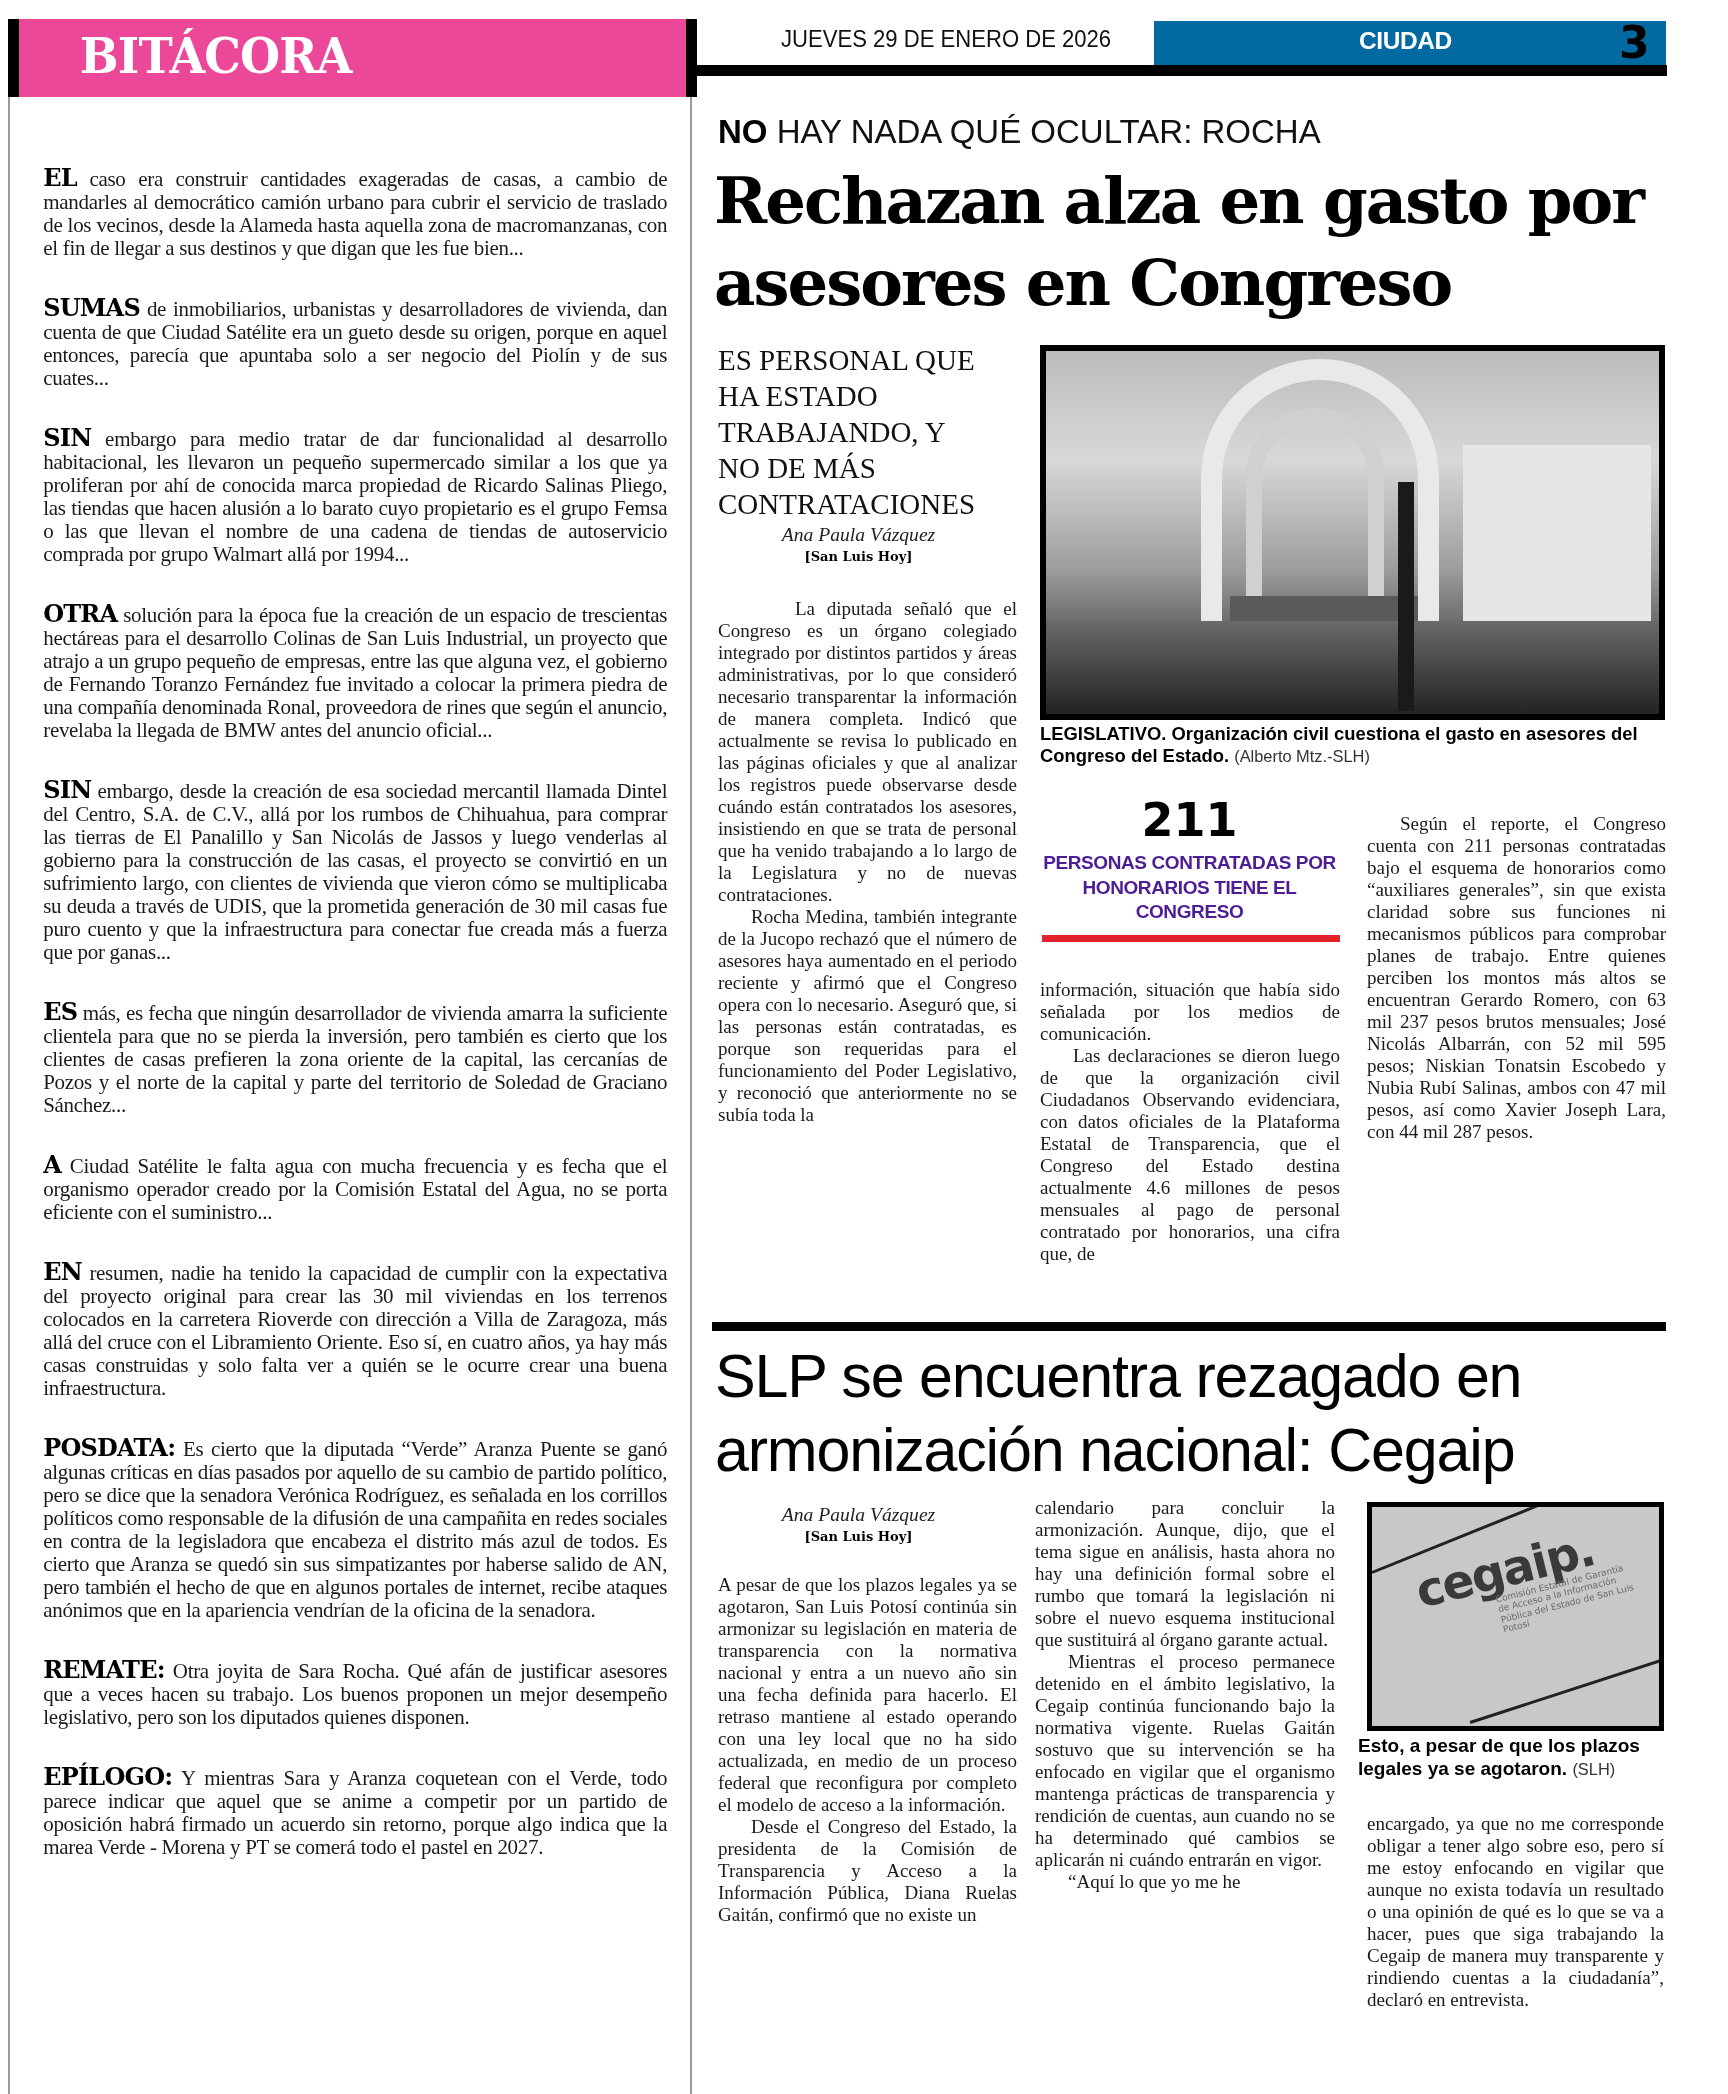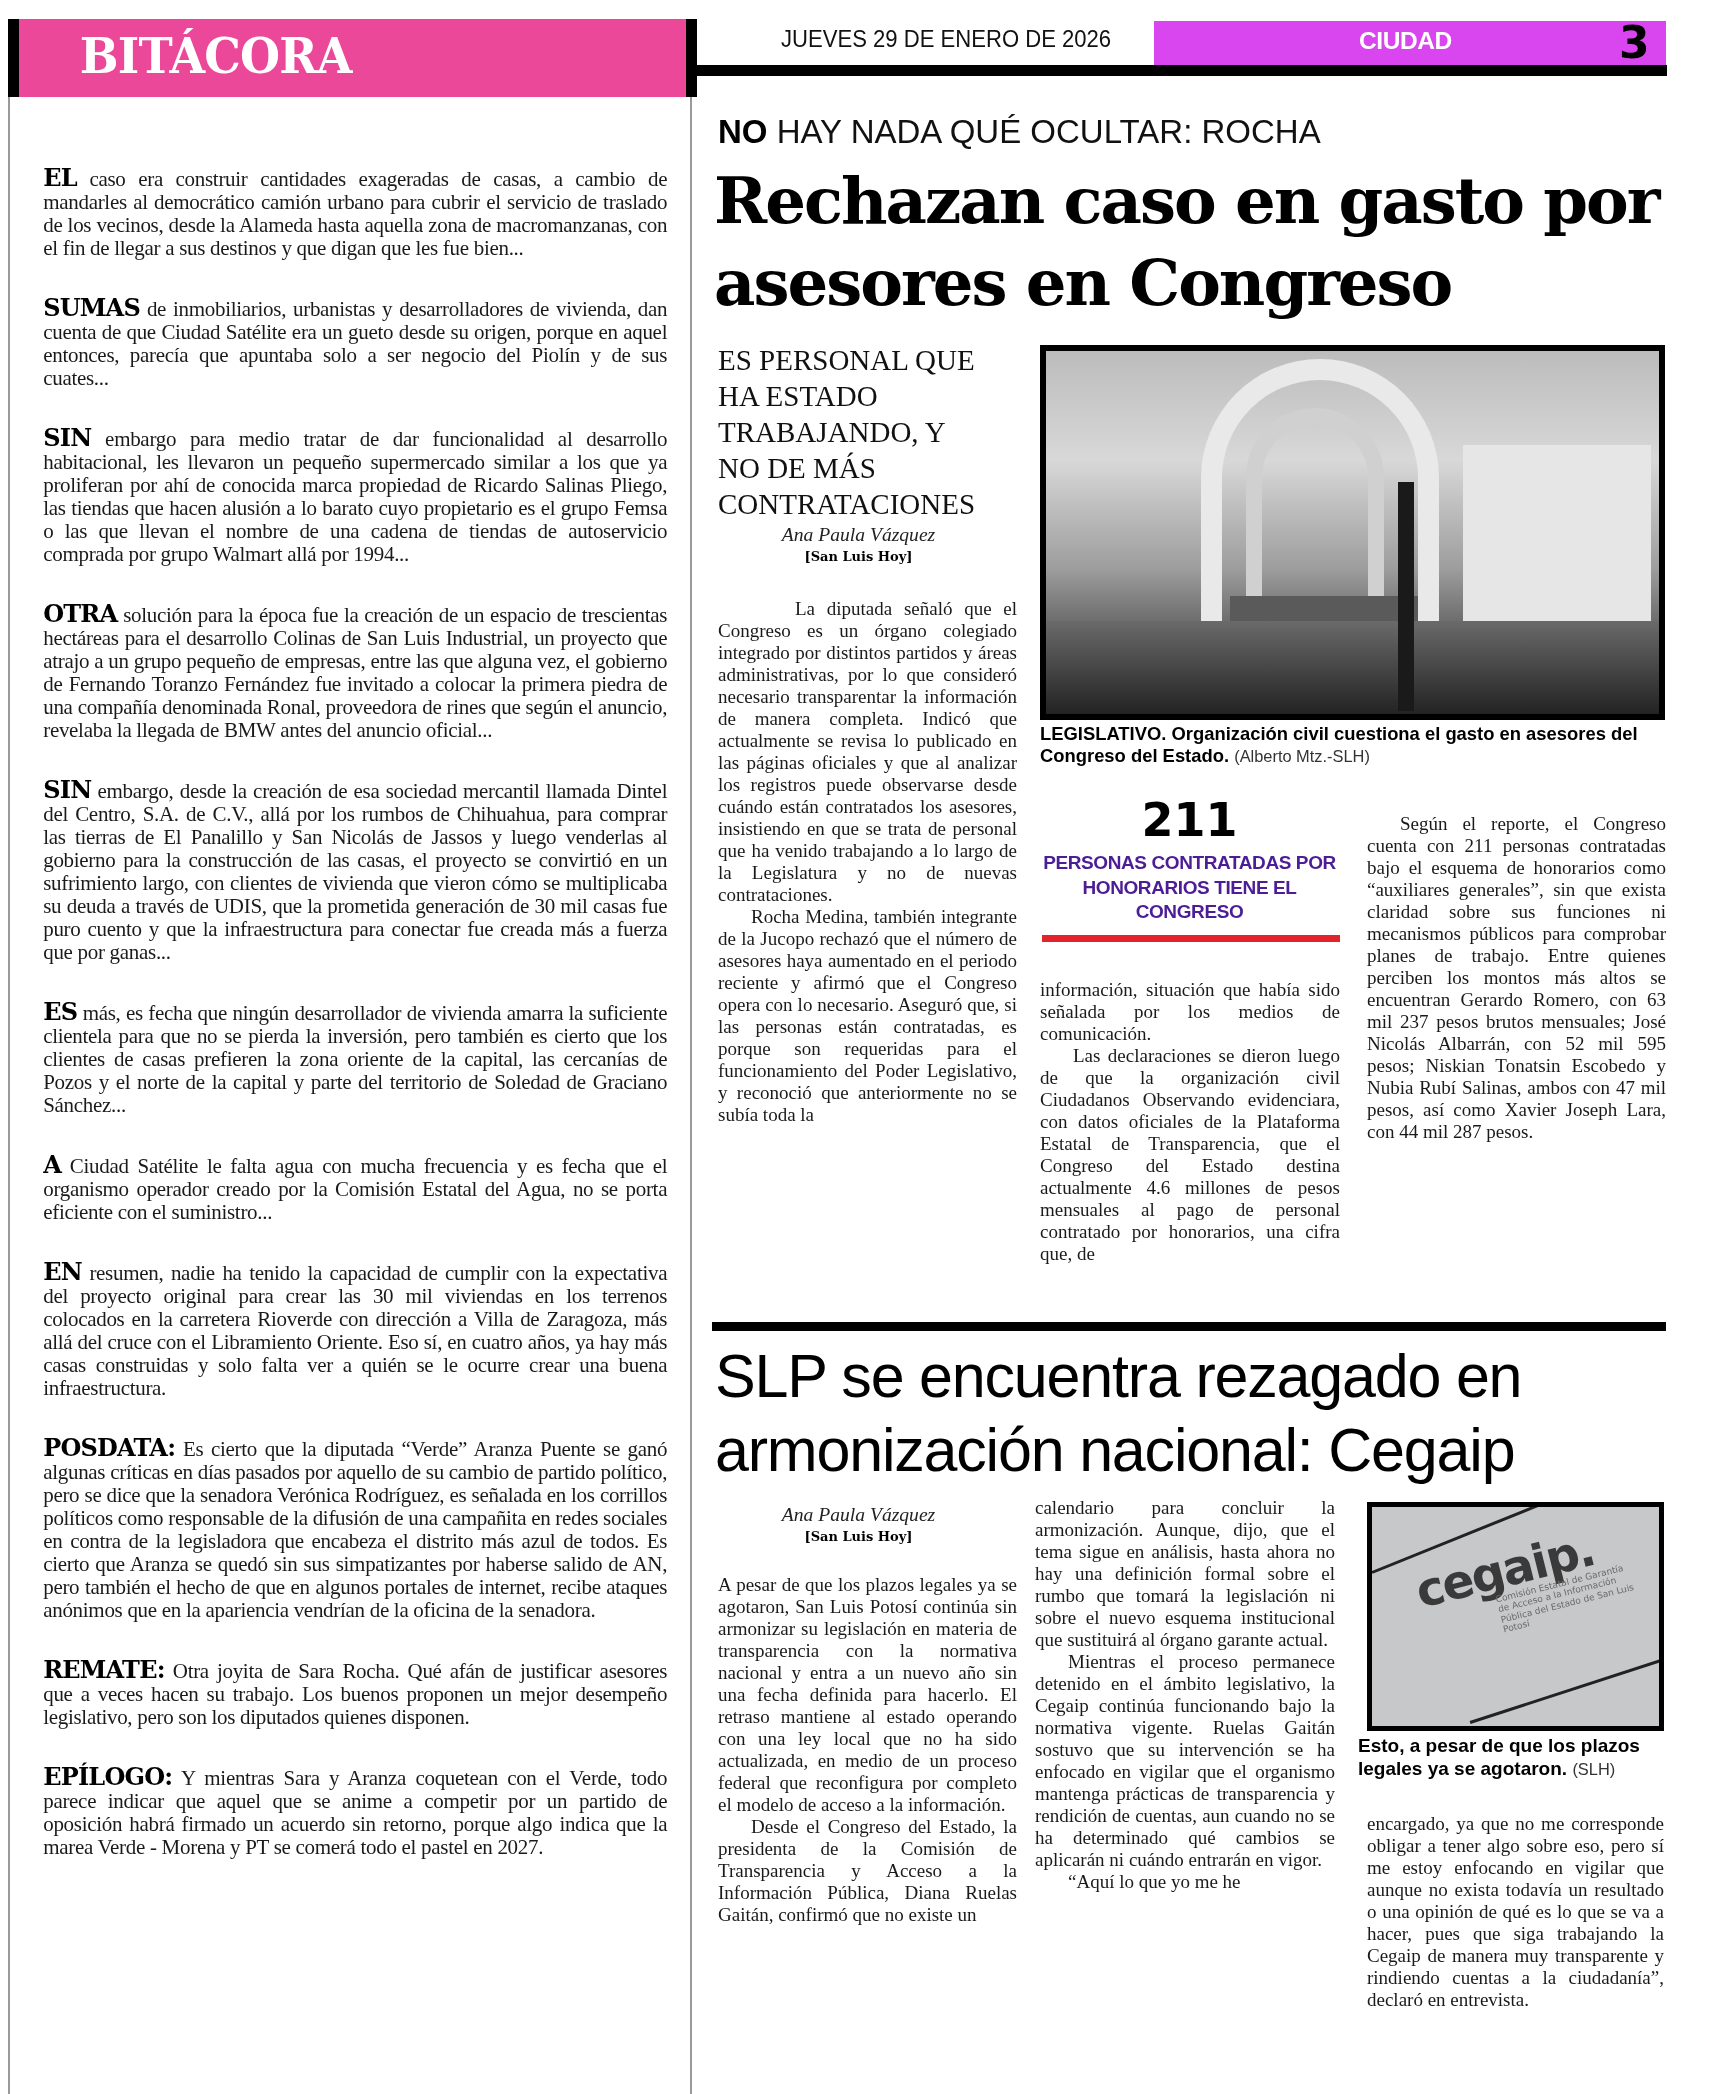--- a/index.html
+++ b/index.html
@@ -8,21 +8,21 @@
   
   #left-col { left:8.2px; top:19px; width:684px; height:2076px; border-left:2.5px solid #9a9a9a; border-right:2.5px solid #9a9a9a; box-sizing:border-box; }
   #bitacora-band { position:absolute; left:-2.5px; top:0; width:689px; height:78px; background:#ec4899; box-sizing:border-box; border-left:11.5px solid #000; border-right:11.5px solid #000; }
   #bitacora-title { position:absolute; left:61px; top:9.8px; font-family:"DejaVu Serif", serif; font-weight:bold; font-size:46px; color:#fff; letter-spacing:-0.8px; transform:scaleY(1.05); }
   #left-text { position:absolute; left:33px; top:147px; width:624px; font-family:"Liberation Serif", serif; font-size:21px; line-height:23px; text-align:justify; hyphens:auto; color:#1a1a1a; }
   #left-text p { margin:0 0 36px 0; letter-spacing:-0.3px; }
   #left-text .lead { font-family:"DejaVu Serif", serif; font-weight:bold; font-size:24px; letter-spacing:-0.8px; color:#000; }
 
   
   #date-line { left:781px; top:24.5px; font-family:"Liberation Sans", sans-serif; font-size:24px; letter-spacing:0px; color:#111; transform:scaleX(0.92); transform-origin:left; }
-  #section-band { left:1154px; top:20.5px; width:512px; height:47px; background:#d946ef; }
+  #section-band { left:1154px; top:20.5px; width:512px; height:47px; background:#0369a1; }
   #section-name { position:absolute; left:205px; top:6.5px; font-family:"Liberation Sans", sans-serif; font-weight:bold; font-size:24.5px; color:#fff; letter-spacing:-0.4px; }
   #page-number { position:absolute; right:16.4px; top:-3.3px; font-family:"DejaVu Sans", sans-serif; font-weight:bold; font-size:44px; color:#000; }
   #header-rule { left:693px; top:65px; width:974px; height:10.6px; background:#000; }
 
   
   #kicker { left:718px; top:113px; font-family:"Liberation Sans", sans-serif; font-size:33px; color:#111; white-space:nowrap; }
   #kicker b { font-weight:bold; color:#000; }
   #headline1 { left:714px; top:160px; width:957px; font-family:"DejaVu Serif", serif; font-weight:bold; font-size:64px; line-height:82px; color:#000; letter-spacing:-2px; }
   #deck { left:718px; top:342px; width:262px; font-family:Liberation Serif, serif; font-size:29px; line-height:36px; color:#111; }
   .byline { font-family:"Liberation Serif", serif; font-style:italic; font-size:19.6px; text-align:center; color:#222; }
@@ -88,21 +88,21 @@
 </div>
 
 <div id="date-line" class="abs">JUEVES 29 DE ENERO DE 2026</div>
 <div id="section-band" class="abs">
   <div id="section-name">CIUDAD</div>
   <div id="page-number">3</div>
 </div>
 <div id="header-rule" class="abs"></div>
 
 <div id="kicker" class="abs"><b>NO</b> <span>HAY NADA QUÉ OCULTAR: ROCHA</span></div>
-<div id="headline1" class="abs">Rechazan caso en gasto por asesores en Congreso</div>
+<div id="headline1" class="abs">Rechazan alza en gasto por asesores en Congreso</div>
 <div id="deck" class="abs">ES PERSONAL QUE HA ESTADO TRABAJANDO, Y NO DE MÁS CONTRATACIONES</div>
 <div id="byline1" class="abs">
   <div class="byline">Ana Paula Vázquez</div>
   <div class="byline-org">[San Luis Hoy]</div>
 </div>
 
 <div id="photo1" class="abs">
   <div class="img">
     <div class="arch" style="left:155px; top:8.2px; width:196px; height:270px;"></div>
     <div class="arch" style="left:200px; top:57px; width:106px; height:221px; border-width:16.4px; border-color:#d0d0d0;"></div>

